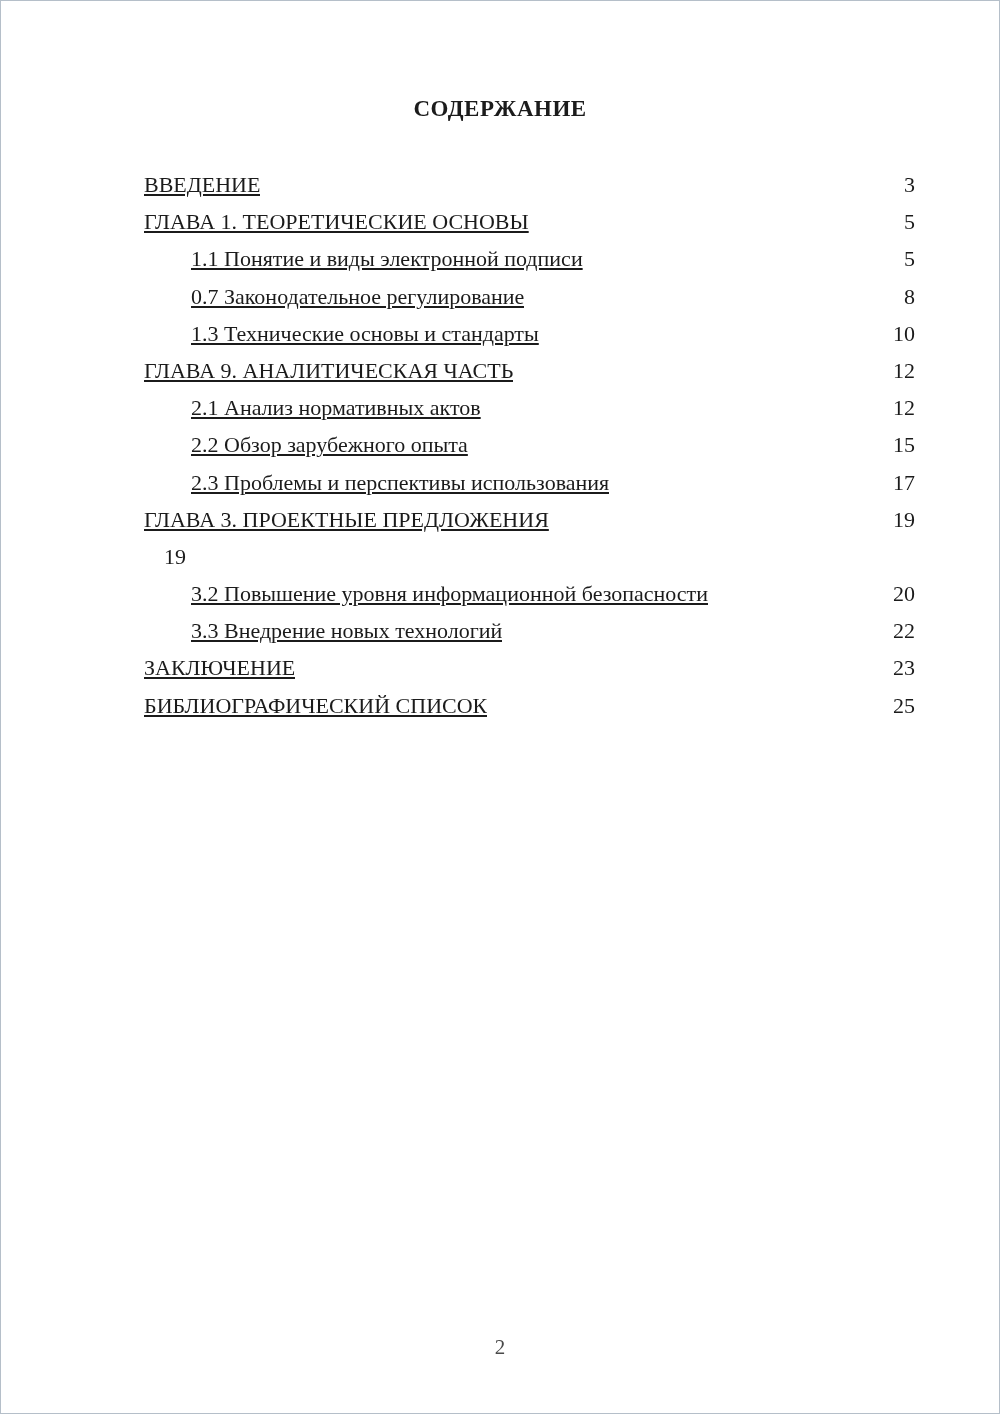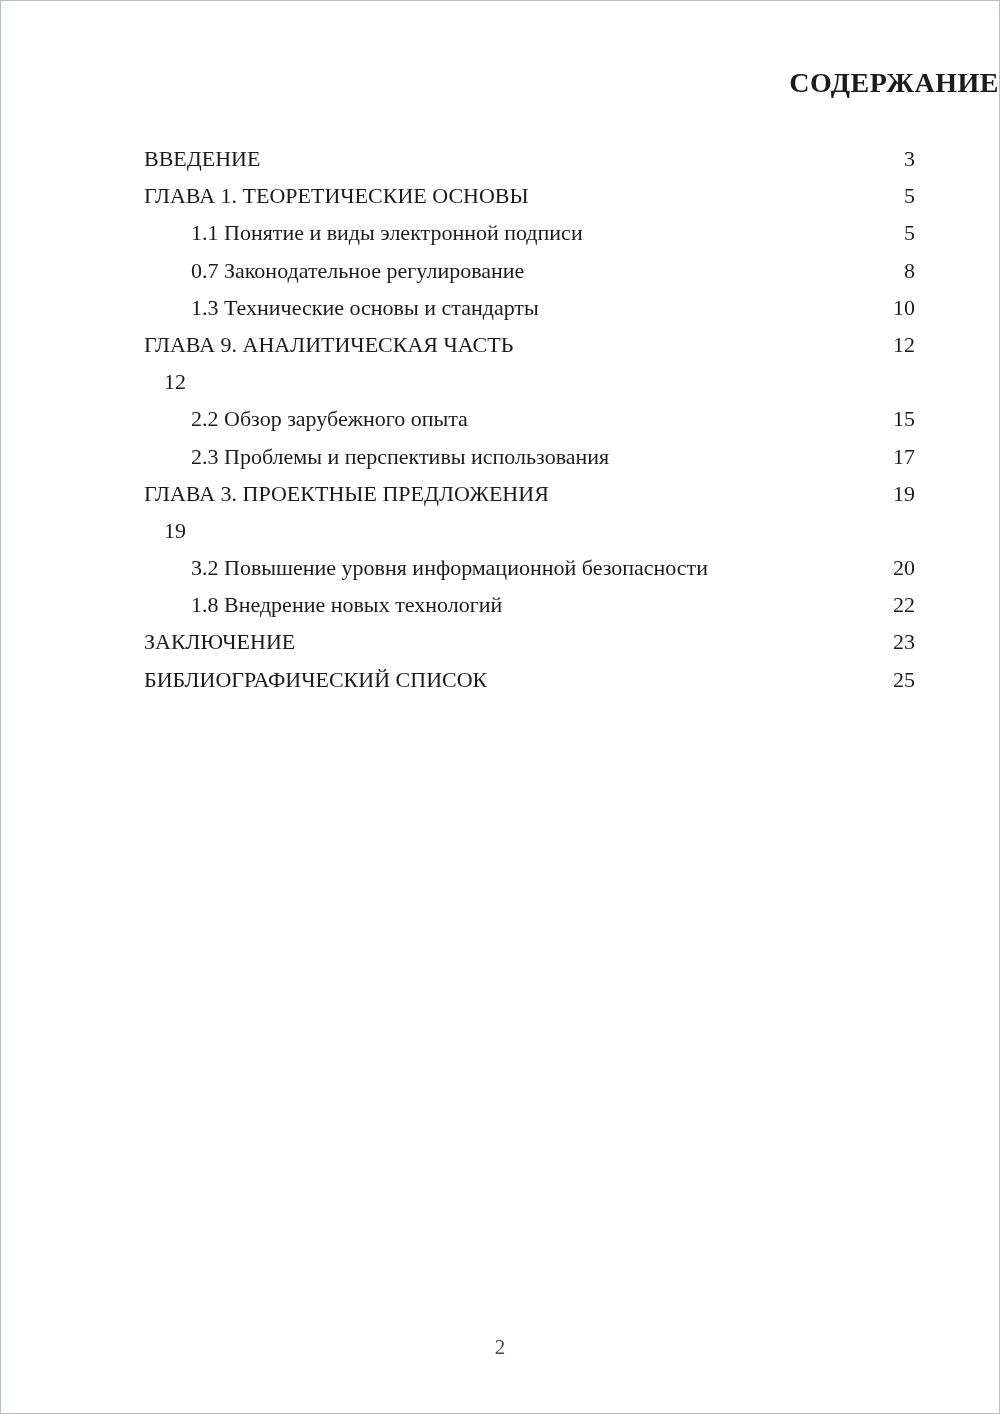--- a/index.html
+++ b/index.html
@@ -12,41 +12,42 @@
     width: 1000px;
     height: 1414px;
     box-sizing: border-box;
     background: #ffffff;
     border: 1px solid #b5bfc9;
     font-family: "Liberation Serif", "DejaVu Serif", serif;
     color: #1b1b1b;
     overflow: hidden;
   }
   .doc-title {
-    padding-top: 69px;
-    text-align: right;
-    font-size: 28px;
+    padding-top: 95px;
+    text-align: center;
+    font-size: 23px;
     line-height: 26px;
     font-weight: bold;
     letter-spacing: 0.5px;
   }
   .toc {
     margin: 44px 84px 0 143px;
   }
   .row {
     display: flex;
     justify-content: space-between;
     align-items: baseline;
     height: 37.2px;
     font-size: 22px;
     line-height: 37.2px;
     white-space: nowrap;
   }
   .row .label {
     overflow: hidden;
+    text-decoration: underline;
   }
   .row.lvl1 .label {
     padding-left: 47px;
   }
   .row .pg {
     padding-left: 20px;
     text-align: right;
   }
   .footer-pagenum {
     position: absolute;
@@ -92,20 +93,21 @@
       <span class="label">1.3 Технические основы и стандарты</span>
       <span class="pg">10</span>
     </div>
 
     <div class="row lvl0">
       <span class="label">ГЛАВА 9. АНАЛИТИЧЕСКАЯ ЧАСТЬ</span>
       <span class="pg">12</span>
     </div>
 
     <div class="row lvl1">
+      <span class="label">2.1 Анализ нормативных актов</span>
       <span class="pg">12</span>
     </div>
 
     <div class="row lvl1">
       <span class="label">2.2 Обзор зарубежного опыта</span>
       <span class="pg">15</span>
     </div>
 
     <div class="row lvl1">
       <span class="label">2.3 Проблемы и перспективы использования</span>
@@ -120,21 +122,21 @@
     <div class="row lvl1">
       <span class="pg">19</span>
     </div>
 
     <div class="row lvl1">
       <span class="label">3.2 Повышение уровня информационной безопасности</span>
       <span class="pg">20</span>
     </div>
 
     <div class="row lvl1">
-      <span class="label">1.8 Внедрение новых технологий</span>
+      <span class="label">3.3 Внедрение новых технологий</span>
       <span class="pg">22</span>
     </div>
 
     <div class="row lvl0">
       <span class="label">ЗАКЛЮЧЕНИЕ</span>
       <span class="pg">23</span>
     </div>
 
     <div class="row lvl0">
       <span class="label">БИБЛИОГРАФИЧЕСКИЙ СПИСОК</span>

